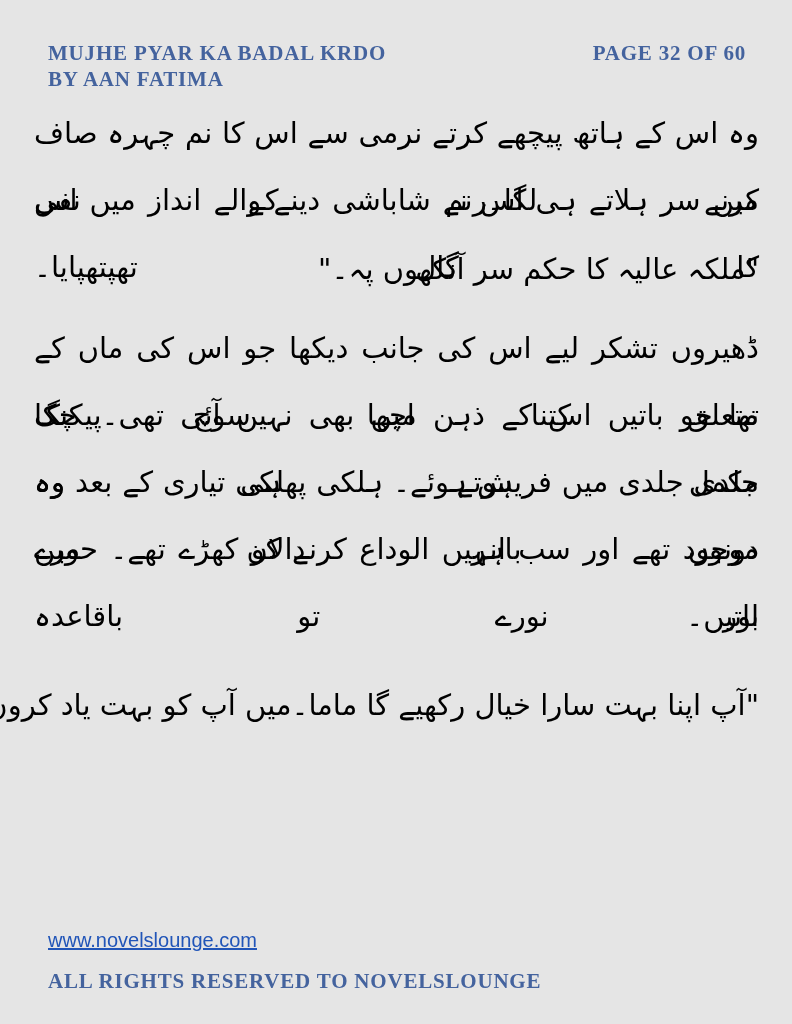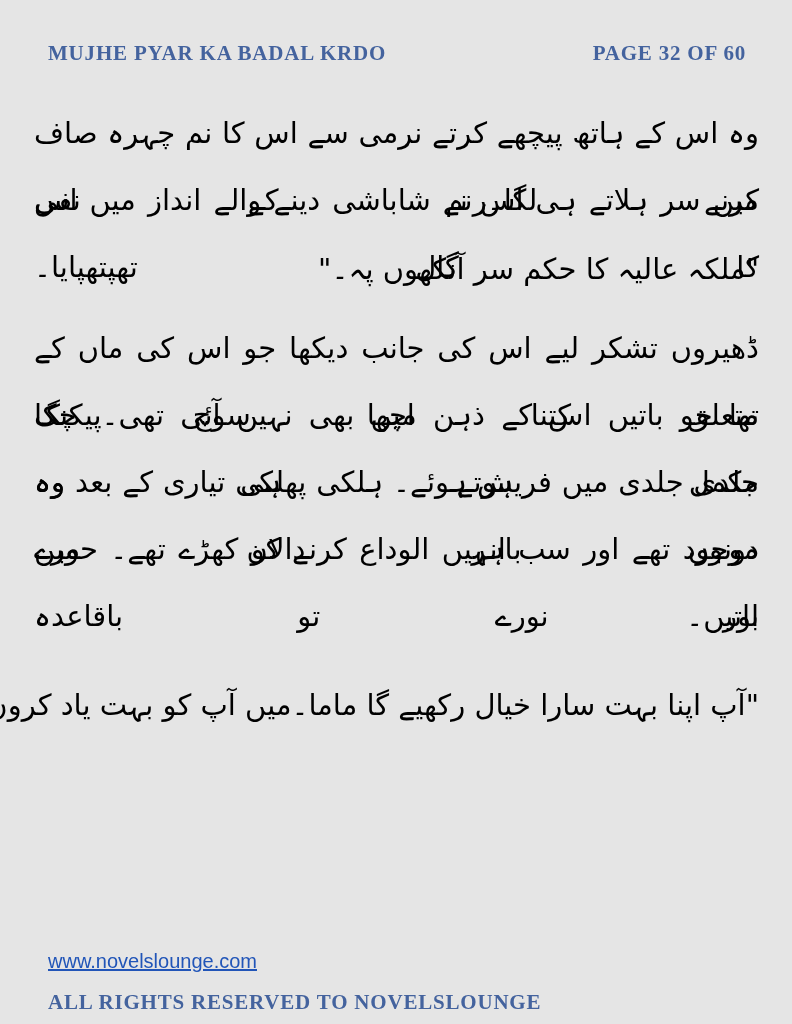--- a/index.html
+++ b/index.html
@@ -61,40 +61,40 @@
     text-align: left;
   }
   .site-link {
     display: inline-block;
     color: #2155b8;
     text-decoration: underline;
     font-family: "Liberation Sans", sans-serif;
     font-size: 20px;
     line-height: 24px;
     cursor: pointer;
-    margin-top: 21px;
   }
   .rights {
     margin-top: 17px;
     color: #44639e;
     font-family: "Liberation Serif", serif;
     font-weight: bold;
     font-size: 21px;
     line-height: 25px;
     letter-spacing: 0.8px;
   }
 </style>
 </head>
 <body>
 
 <div class="page">
 
   <div class="header">
     <div class="header-left">
       <div>MUJHE PYAR KA BADAL KRDO</div>
+      <div>BY AAN FATIMA</div>
     </div>
     <div class="header-right">PAGE 32 OF 60</div>
   </div>
 
   <div class="body-text">
 
     <div class="para para-main1">
       <div class="t-line just">وہ اس کے ہاتھ پیچھے کرتے نرمی سے اس کا نم چہرہ صاف کرنے لگا۔رنم کے نفی</div>
       <div class="t-line just">میں سر ہلاتے ہی اس نے شاباشی دینے والے انداز میں اس کا گال تھپتھپایا۔</div>
     </div>

